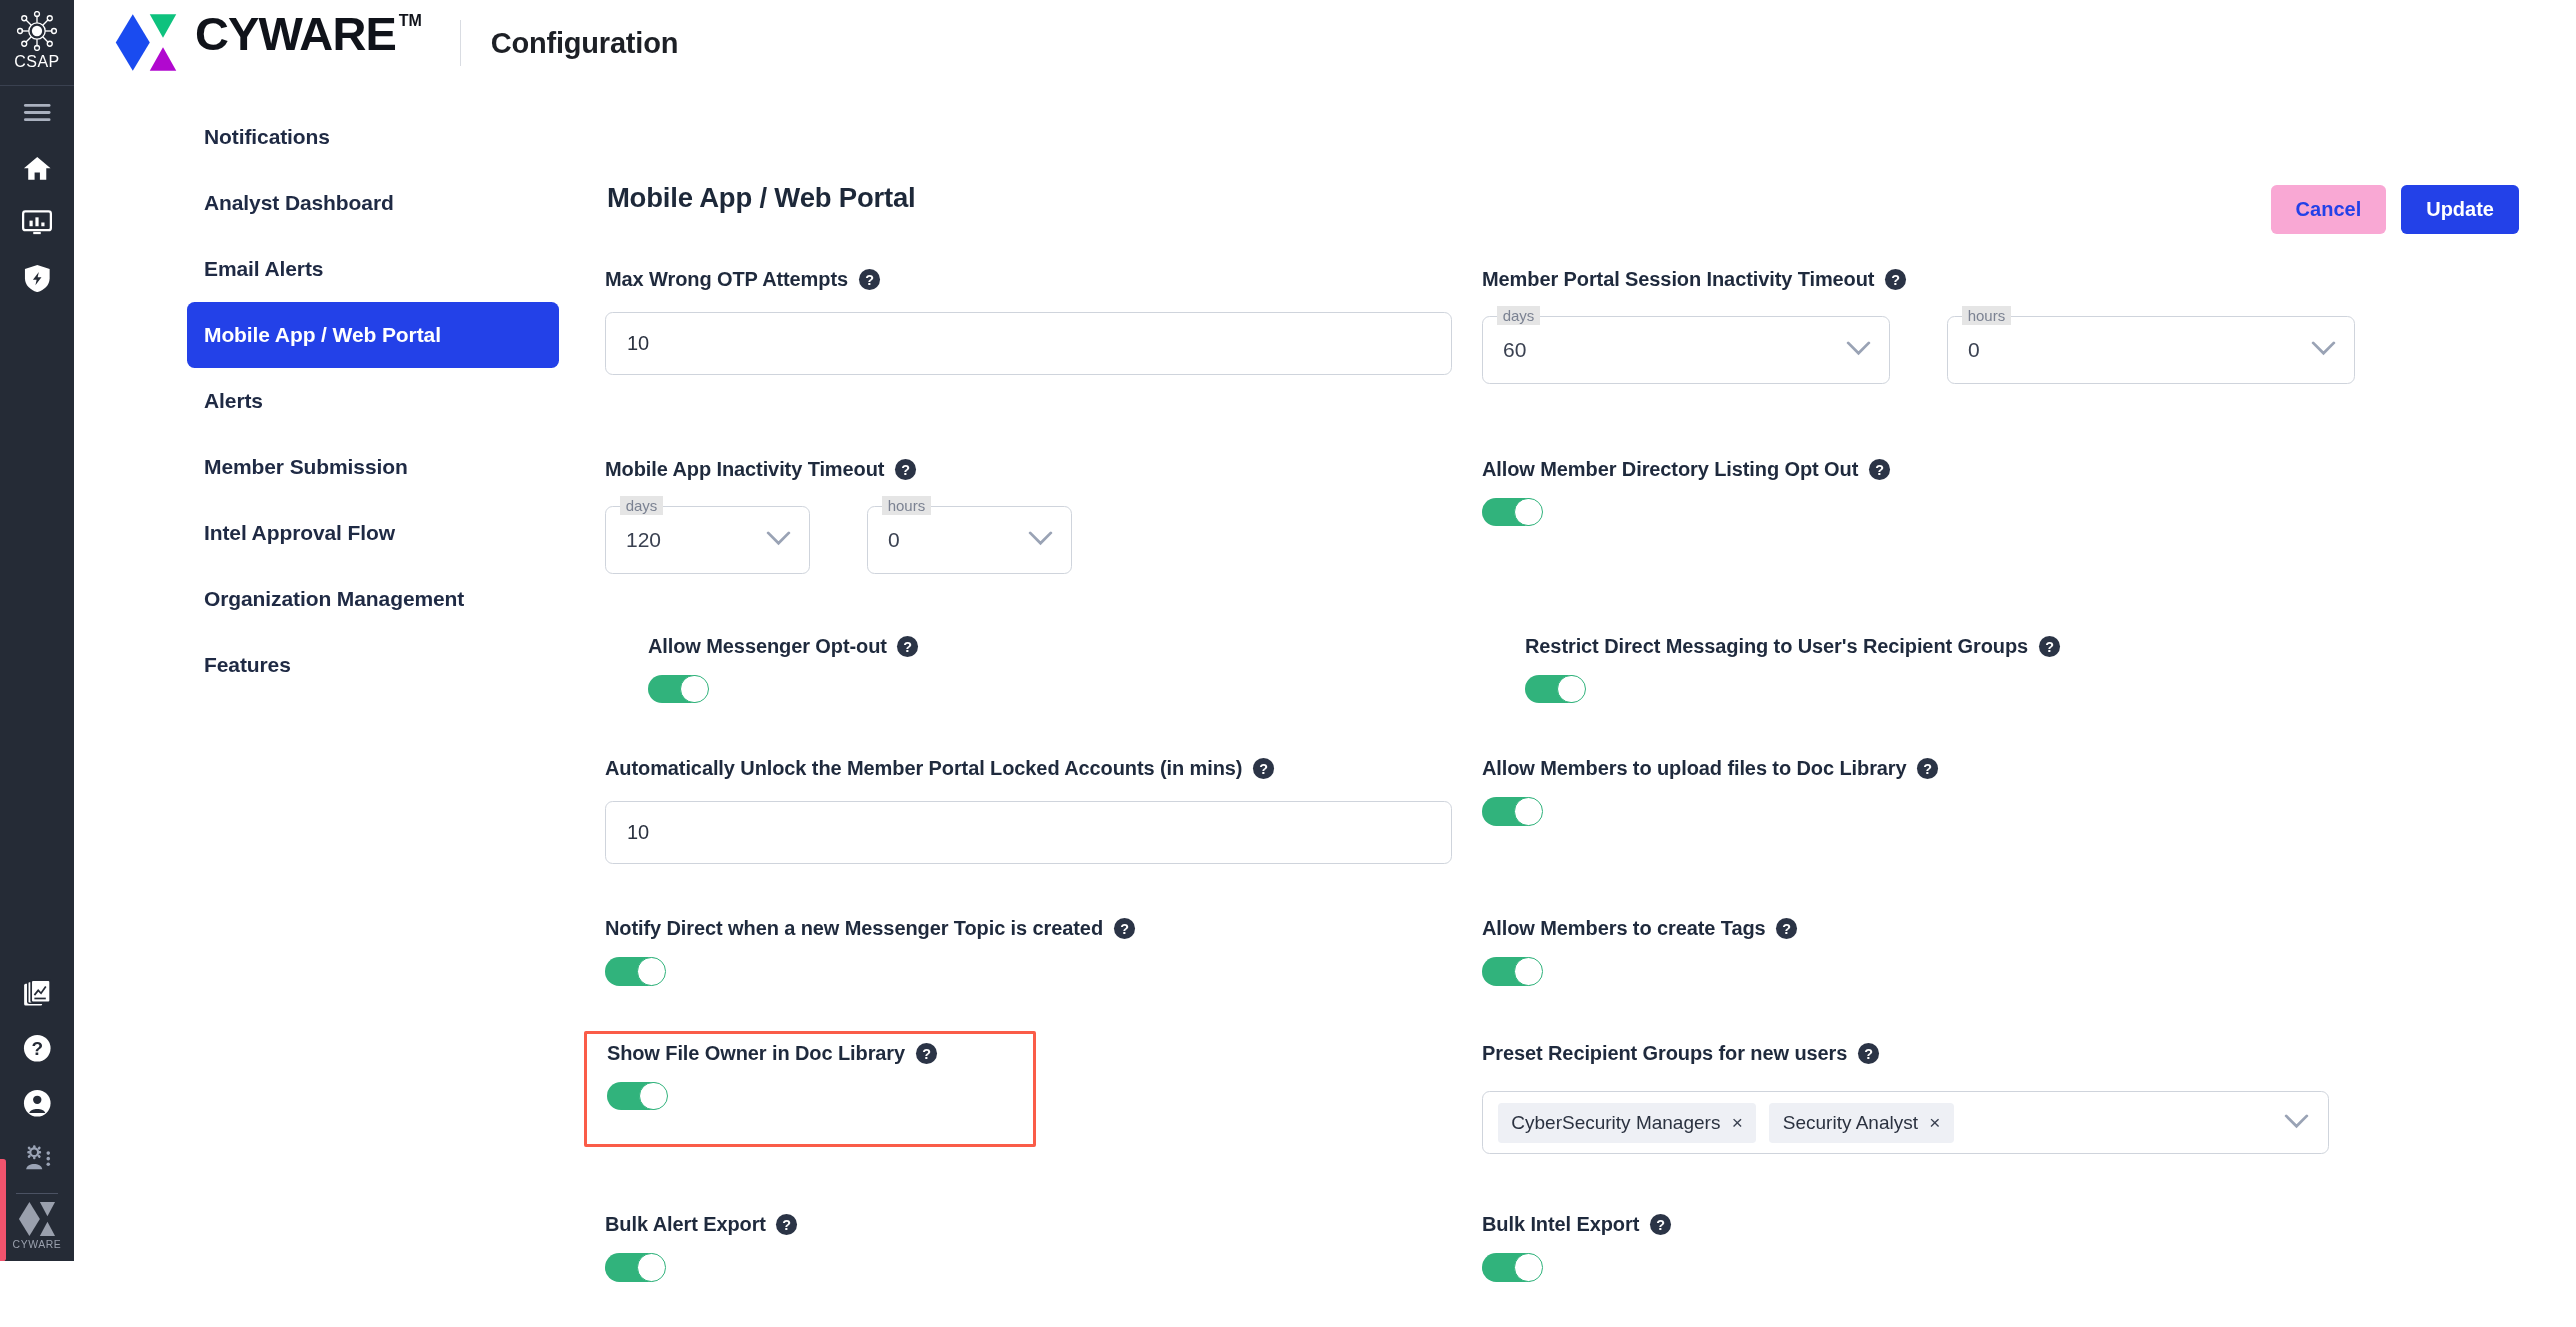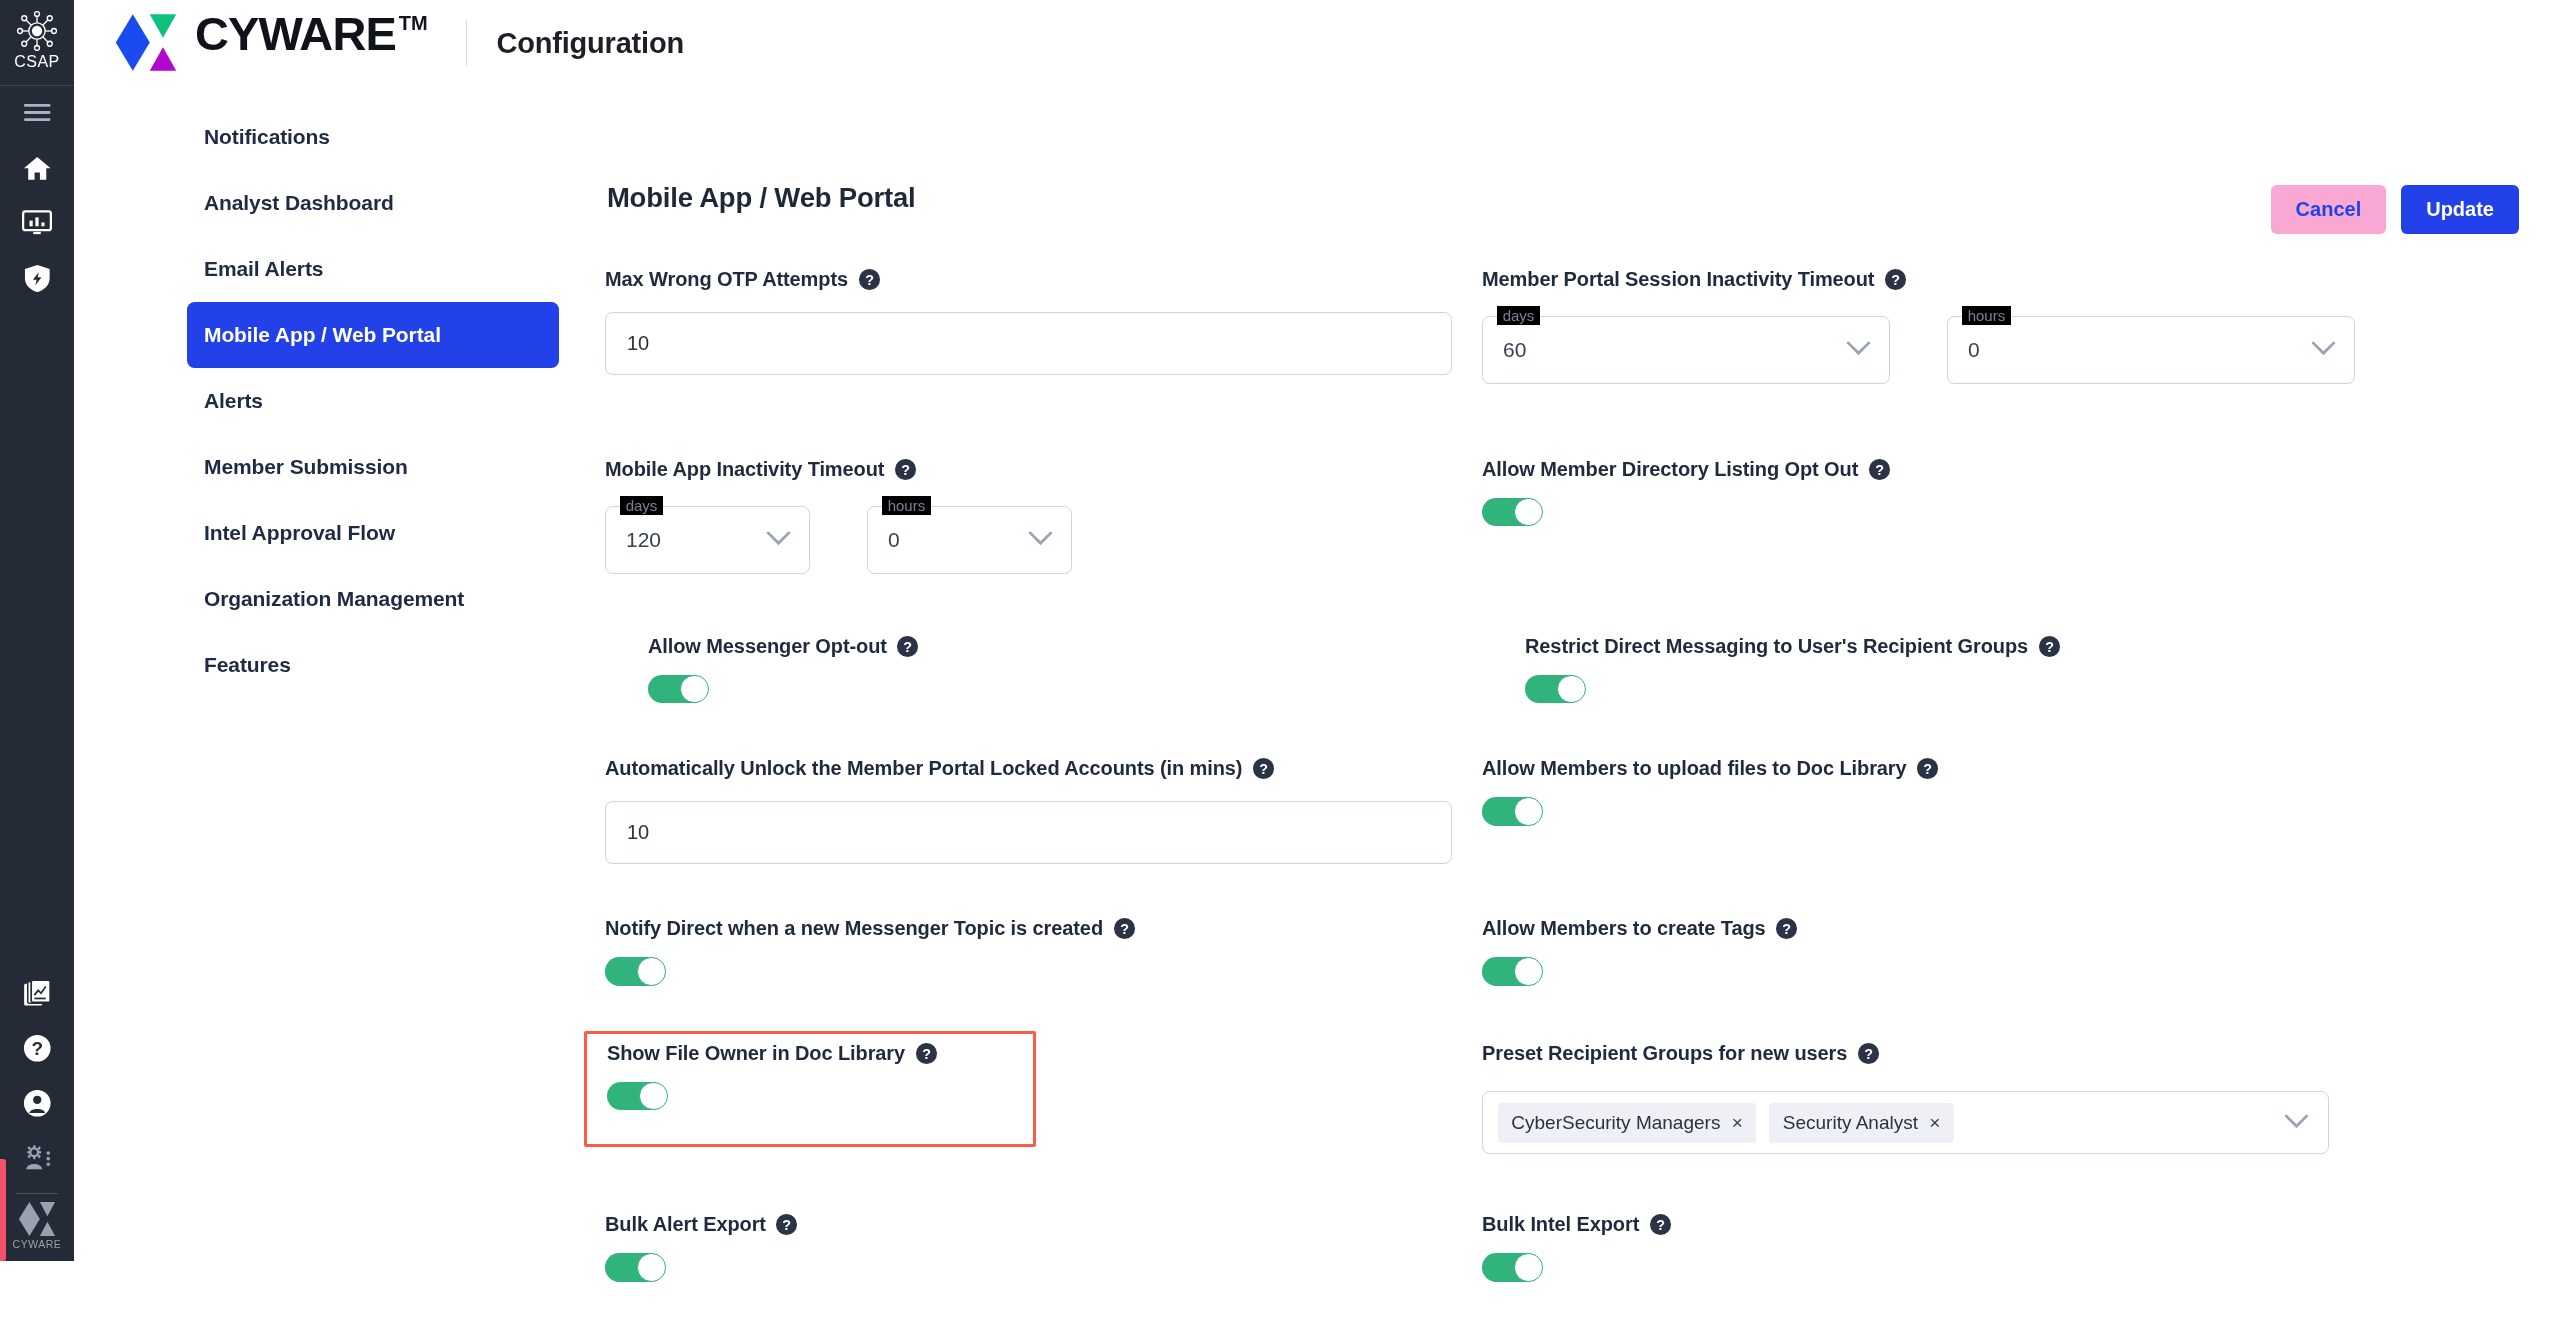--- a/index.html
+++ b/index.html
@@ -49,21 +49,21 @@
     height: 87px; flex: 0 0 87px; background: #ffffff;
     display: flex; align-items: center; padding-left: 38px;
     border-bottom: 0.9px solid #ffffff;
   }
   .brand { display: flex; align-items: flex-start; }
   .brand-mark { margin-right: 15px; margin-top: 1.9px; }
   .brand-word {
     font-size: 47px; font-weight: 700; color: #10131a; letter-spacing: -0.9px;
     line-height: 47px; font-family: "Liberation Sans", sans-serif;
   }
-  .brand-tm { font-size: 20px; font-weight: 700; color: #10131a; margin-left: 2.8px; margin-top: 1.9px; }
+  .brand-tm { font-size: 16px; font-weight: 700; color: #10131a; margin-left: 2.8px; margin-top: 1.9px; }
   .topbar-divider { width: 0.9px; height: 46px; background: #d9dce2; margin: 0 30px 0 38px; }
   .page-heading { font-size: 29px; font-weight: 700; color: #1d2026; letter-spacing: -0.2px; }
 
   
   .main { flex: 1 1 auto; display: flex; min-height: 0; }
 
   
   .navside { width: 531px; flex: 0 0 531px; padding-top: 17px; }
   .nav-item {
     height: 66px; margin: 0 46px 0 113px;
@@ -103,21 +103,21 @@
     font-family: "Liberation Sans", sans-serif; margin-top: 21px;
   }
 
   .select-row { display: flex; gap: 57px; margin-top: 25px; }
   .msel { position: relative; height: 68px; }
   .msel-box {
     position: absolute; inset: 0; border: 0.9px solid #cfd4dc; border-radius: 7.6px;
     pointer-events: none;
   }
   .msel-legend {
-    position: absolute; top: -9.5px; left: 15px; background: #000000; padding: 0 5.7px;
+    position: absolute; top: -9.5px; left: 15px; background: #e5e5e5; padding: 0 5.7px;
     font-size: 15px; color: #7b8292; line-height: 19px;
   }
   .msel-value {
     position: absolute; left: 21px; top: 50%; transform: translateY(-50%);
     font-size: 21px; color: #3a4151;
   }
   .msel-chev { position: absolute; right: 19px; top: 50%; transform: translateY(-50%); }
 
   .toggle {
     width: 59px; height: 28.5px; border-radius: 14.2px; background: #31b37c;

